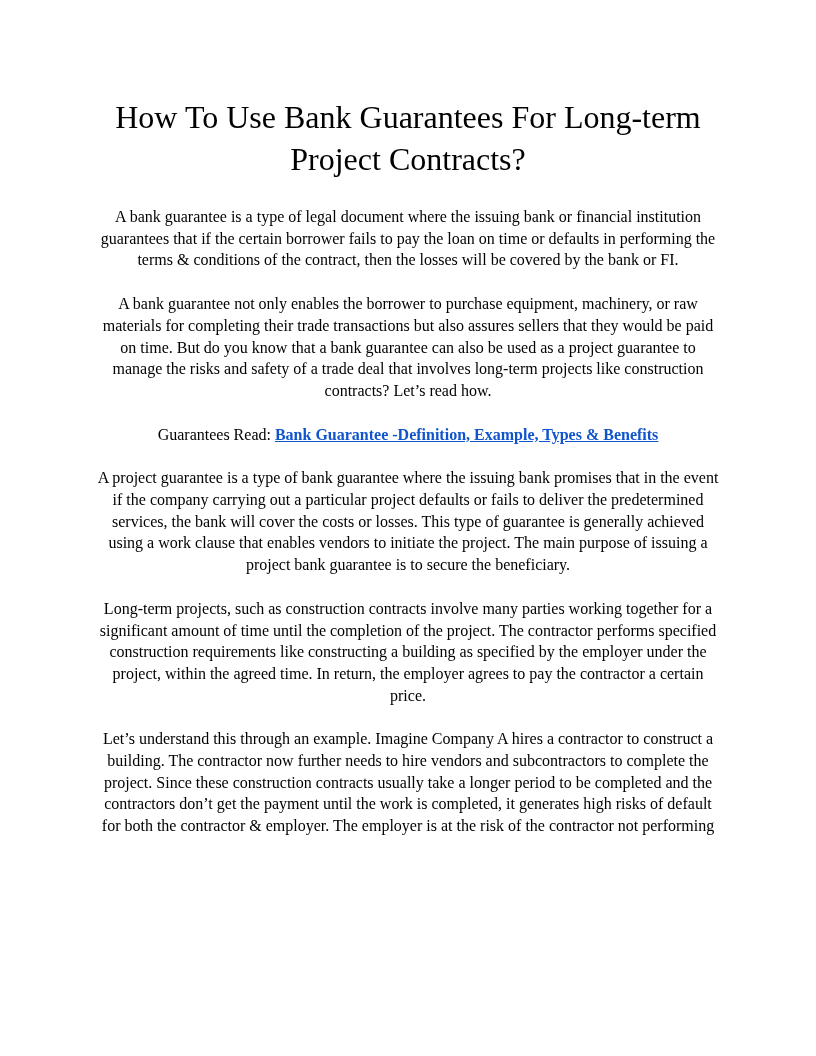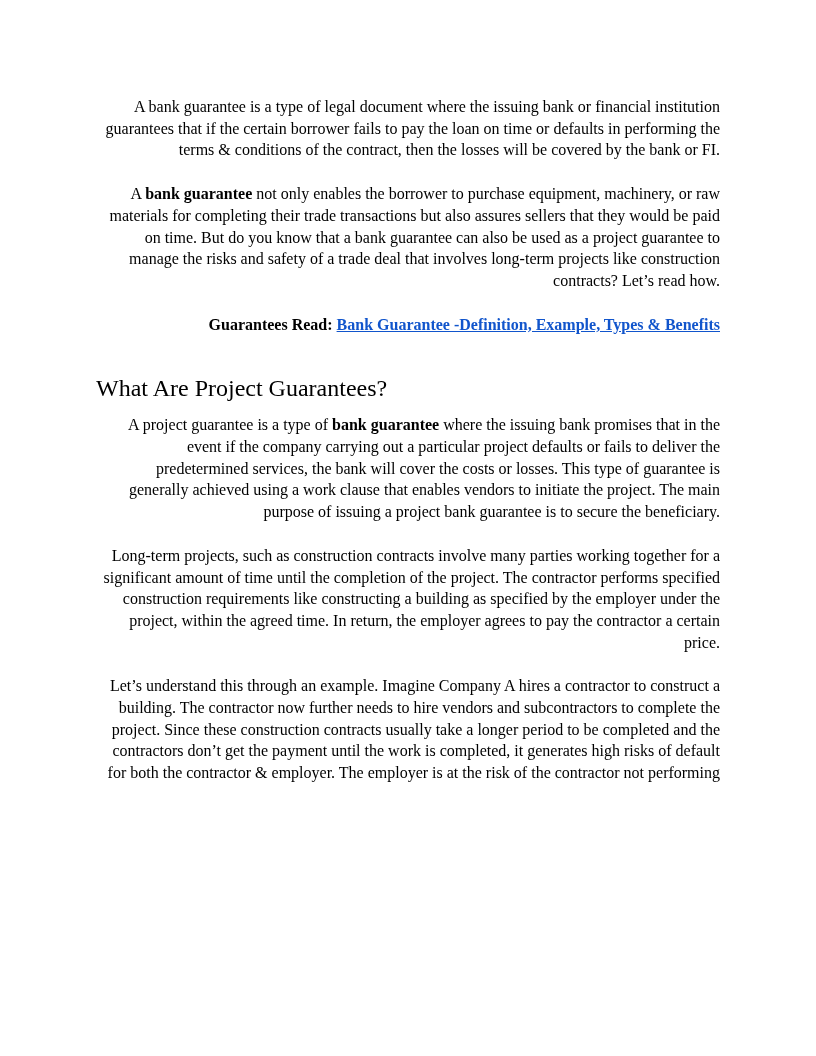--- a/index.html
+++ b/index.html
@@ -27,44 +27,44 @@
     font-size: 32px;
     line-height: 42px;
     font-weight: 400;
     text-align: center;
     margin: 0 0 26px 0;
   }
   .para {
     font-size: 16px;
     line-height: 21.7px;
     font-weight: 400;
-    text-align: right;
+    text-align: center;
     margin: 0 0 22px 0;
   }
   .section-heading {
     font-size: 24px;
     line-height: 31px;
     font-weight: 400;
     margin: 38px 0 10px 0;
   }
   .bold-run {
-    font-weight: 700;
+    font-weight: 400;
   }
   .doc-link {
     color: var(--link-color, #1155cc);
     font-weight: 700;
     cursor: pointer;
   }
 </style>
 </head>
 <body style="color: rgb(0, 0, 0);">
 
 <div class="page">
+  <h1 class="doc-title">How To Use Bank Guarantees For Long-term Project Contracts?</h1>
   <div id="doc-body">
       <p class="para"><span class="text-run">A bank guarantee is a type of legal document where the issuing bank or financial institution guarantees that if the certain borrower fails to pay the loan on time or defaults in performing the terms &amp; conditions of the contract, then the losses will be covered by the bank or FI.</span></p>
       <p class="para"><span class="text-run">A </span><span class="bold-run">bank guarantee</span><span class="text-run"> not only enables the borrower to purchase equipment, machinery, or raw materials for completing their trade transactions but also assures sellers that they would be paid on time. But do you know that a bank guarantee can also be used as a project guarantee to manage the risks and safety of a trade deal that involves long-term projects like construction contracts? Let’s read how.</span></p>
       <p class="para"><span class="bold-run">Guarantees Read: </span><a class="doc-link" href="#">Bank Guarantee -Definition, Example, Types &amp; Benefits</a></p>
-      <h2 class="section-heading">What Are Project Guarantees?</h2>
       <p class="para"><span class="text-run">A project guarantee is a type of </span><span class="bold-run">bank guarantee</span><span class="text-run"> where the issuing bank promises that in the event if the company carrying out a particular project defaults or fails to deliver the predetermined services, the bank will cover the costs or losses. This type of guarantee is generally achieved using a work clause that enables vendors to initiate the project. The main purpose of issuing a project bank guarantee is to secure the beneficiary.</span></p>
       <p class="para"><span class="text-run">Long-term projects, such as construction contracts involve many parties working together for a significant amount of time until the completion of the project. The contractor performs specified construction requirements like constructing a building as specified by the employer under the project, within the agreed time. In return, the employer agrees to pay the contractor a certain price.</span></p>
       <p class="para"><span class="text-run">Let’s understand this through an example. Imagine Company A hires a contractor to construct a building. The contractor now further needs to hire vendors and subcontractors to complete the project. Since these construction contracts usually take a longer period to be completed and the contractors don’t get the payment until the work is completed, it generates high risks of default for both the contractor &amp; employer. The employer is at the risk of the contractor not performing</span></p>
     </div>
 </div>
 
 </body></html>

